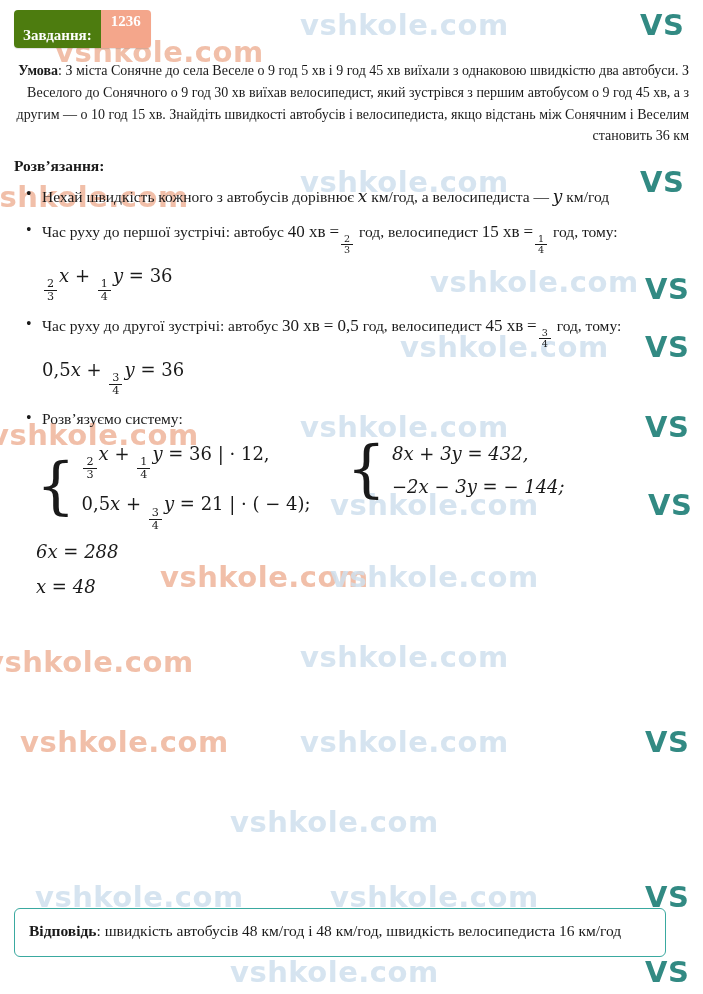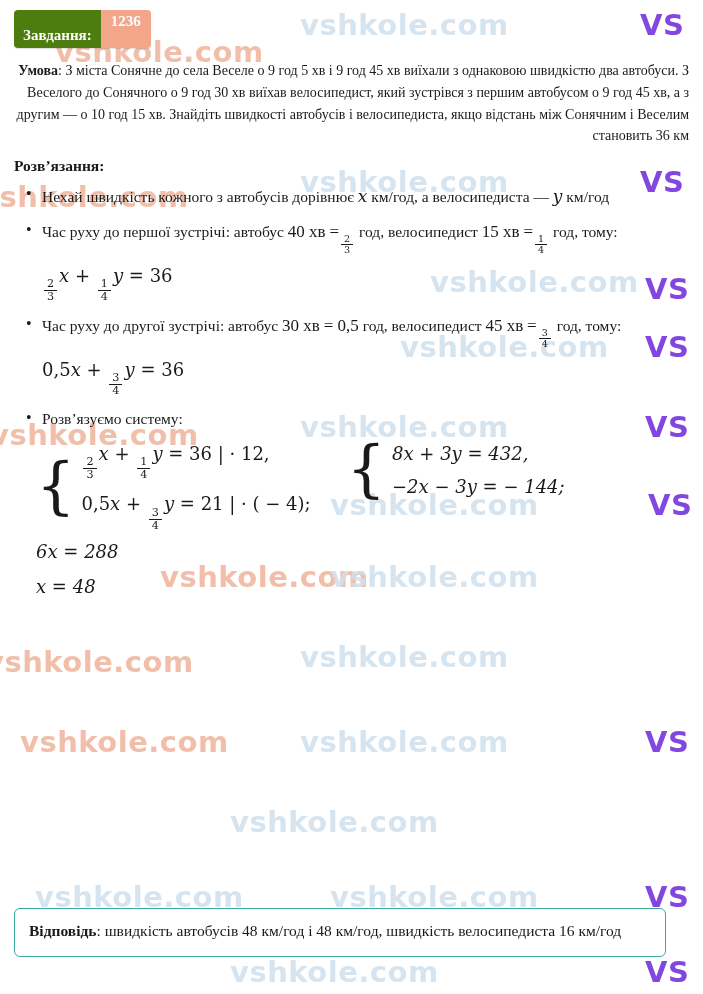--- a/index.html
+++ b/index.html
@@ -36,21 +36,21 @@
     color: #cfe0ee;
     opacity: 0.85;
   }
   .wm.orange {
     font-size: 29px;
     color: #f0b9a0;
     opacity: 0.9;
   }
   .wm.vs {
     font-size: 29px;
-    color: #6d28d9;
+    color: #0f766e;
     opacity: 0.85;
   }
 
   
   .content {
     position: relative;
     z-index: 2;
     padding: 10px 14px 0 14px;
     box-sizing: border-box;
   }

